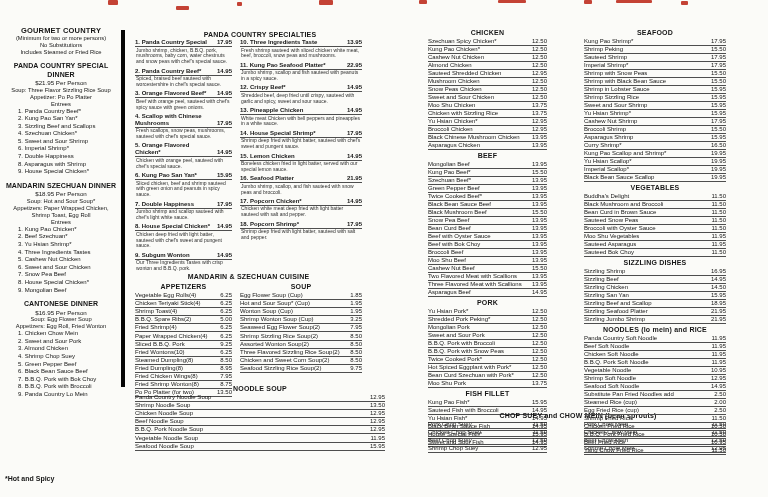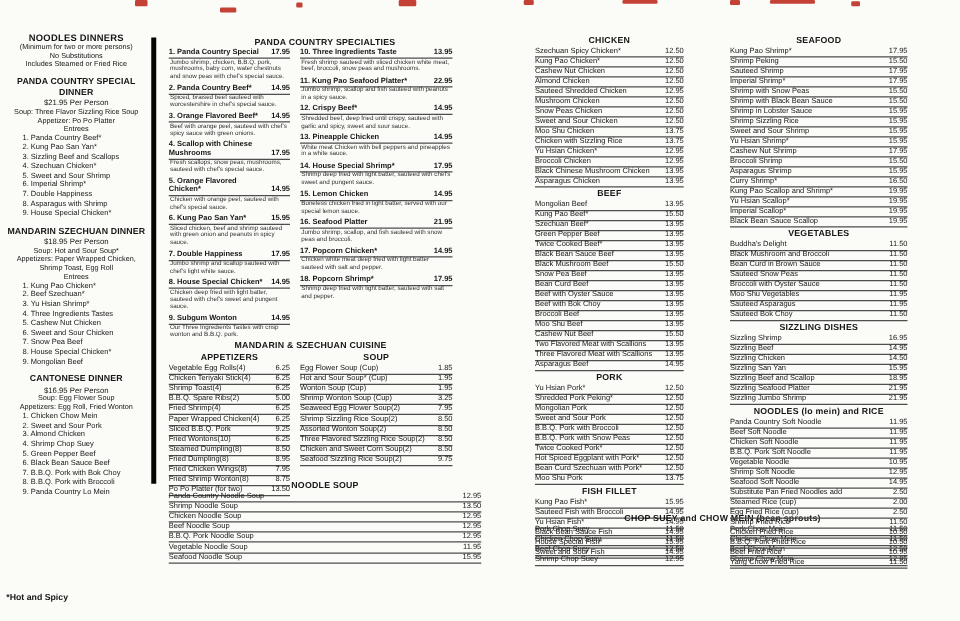--- a/index.html
+++ b/index.html
@@ -31,21 +31,21 @@
 <div class="mark" style="left:176px;top:6px;width:13px;height:4px"></div>
 <div class="mark" style="left:237px;top:2px;width:5px;height:4px"></div>
 <div class="mark" style="left:319px;top:0;width:14px;height:5px"></div>
 <div class="mark" style="left:419px;top:0;width:8px;height:4px"></div>
 <div class="mark" style="left:498px;top:0;width:28px;height:3px"></div>
 <div class="mark" style="left:584px;top:0;width:8px;height:4px"></div>
 <div class="mark" style="left:616px;top:0;width:36px;height:3px"></div>
 <div class="mark" style="left:681px;top:1px;width:7px;height:4px"></div>
 
 <div class="abs gourmet" style="left:3px;top:26px">
-  <div class="g-main">NOODLES DINNERS</div>
+  <div class="g-main">GOURMET COUNTRY</div>
   <div>
 
   <div class="g-note">(Minimum for two or more persons)</div>
       <div class="g-note">No Substitutions</div>
       <div class="g-note">Includes Steamed or Fried Rice</div>
     </div>
 
   <div>
     <div class="g-title">PANDA COUNTRY SPECIAL DINNER</div>
     <div class="g-price">$21.95 Per Person</div>

